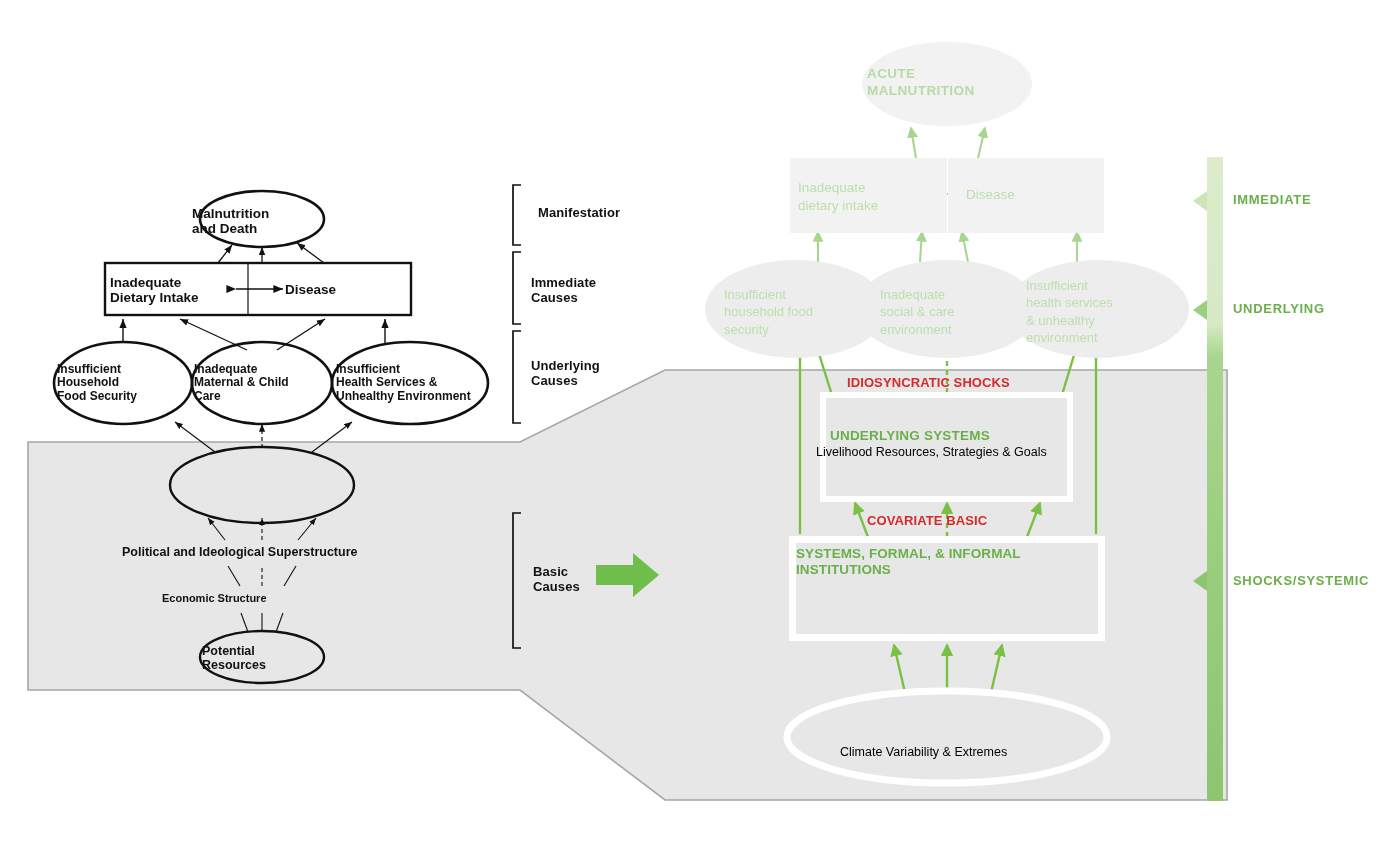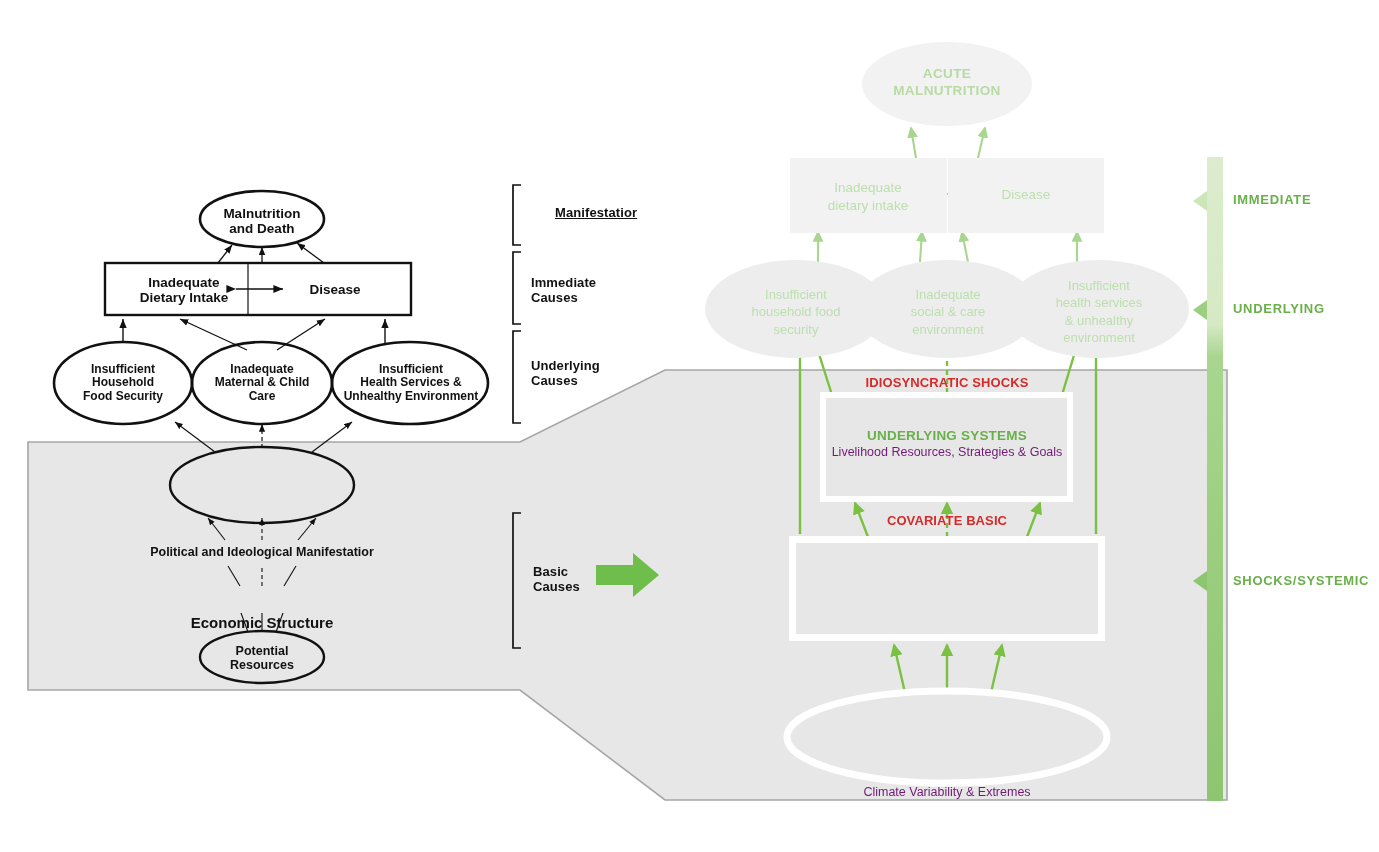--- a/index.html
+++ b/index.html
@@ -1,35 +1,35 @@
 <!DOCTYPE html>
 <html><head>
 <meta charset="utf-8">
 <style>
   html,body{margin:0;padding:0;background:#fff;}
   body{font-family:"Liberation Sans",sans-serif;}
   #stage{position:relative;width:1379px;height:852px;background:#ffffff;overflow:hidden;}
   #svgroot{position:absolute;left:0;top:0;width:1379px;height:852px;}
 
-  .lbl{position:absolute;text-align:center;line-height:1.12;pointer-events:none;}
+  .lbl{position:absolute;line-height:1.12;pointer-events:none;}
 
   
   .lnode{font-family:"Liberation Sans",sans-serif;font-weight:bold;color:#111;}
   .lbracket-lab{font-family:"Liberation Sans",sans-serif;font-weight:bold;color:#111;
                 font-size:13px;text-align:left;letter-spacing:.1px;}
 
   
   .rnode-top{color:#b8dba6;font-weight:600;letter-spacing:.4px;}
   .rnode-box{color:#bcdfae;font-weight:400;}
   .rnode-ell{color:#bcdfae;font-weight:400;}
   .shock{color:#d62b2b;font-weight:bold;letter-spacing:.1px;}
   .wbox{position:absolute;background:#ffffff;}
   .wbox > .inner{position:absolute;background:#e7e7e7;}
   .ttl-green{color:#6ab04a;font-weight:bold;}
-  .sub-gray{color:#701a75;font-weight:400;}
+  .sub-gray{color:#000000;font-weight:400;}
   .side-lab{color:#6ab04a;font-weight:bold;letter-spacing:.7px;font-size:13px;}
 </style>
 </head>
 <body>
 
 <div id="stage">
 
   <svg id="svgroot" viewBox="0 0 1379 852">
     <defs>
       <marker id="ah-blk" markerWidth="9" markerHeight="9" refX="7.2" refY="3.2" orient="auto">
@@ -175,27 +175,27 @@
 
   <div class="lbl lnode" style="left:285px;top:282px;width:100px;font-size:13.5px;">Disease</div>
 
   <div class="lbl lnode" style="left:57px;top:363px;width:132px;font-size:12px;">Insufficient<br>Household<br>Food Security</div>
 
   <div class="lbl lnode" style="left:194px;top:363px;width:136px;font-size:12px;">Inadequate<br>Maternal &amp; Child<br>Care</div>
 
   <div class="lbl lnode" style="left:336px;top:363px;width:150px;font-size:12px;">Insufficient<br>Health Services &amp;<br>Unhealthy Environment</div>
 
 
-  <div class="lbl lnode" style="left:122px;top:545px;width:280px;font-size:12.5px;">Political and Ideological Manifestatior</div>
-
-  <div class="lbl lnode" style="left:162px;top:592px;width:200px;font-size:15px;margin-top:23px;">Economic Structure</div>
+  <div class="lbl lnode" style="left:122px;top:545px;width:280px;font-size:12.5px;">Political and Ideological Superstructure</div>
+
+  <div class="lbl lnode" style="left:162px;top:592px;width:200px;font-size:11px;">Economic Structure</div>
 
   <div class="lbl lnode" style="left:202px;top:644px;width:120px;font-size:12.5px;">Potential<br>Resources</div>
 
-  <div class="lbl lbracket-lab" style="left:555px;top:206px;width:110px;text-decoration:underline;">Manifestatior</div>
+  <div class="lbl lbracket-lab" style="left:538px;top:206px;width:110px;">Manifestatior</div>
   <div class="lbl lbracket-lab" style="left:531px;top:276px;width:110px;">Immediate<br>Causes</div>
   <div class="lbl lbracket-lab" style="left:531px;top:359px;width:110px;">Underlying<br>Causes</div>
   <div class="lbl lbracket-lab" style="left:533px;top:565px;width:110px;">Basic<br>Causes</div>
 
   <div class="lbl rnode-top" style="left:867px;top:66px;width:160px;font-size:13.5px;line-height:1.25;">ACUTE<br>MALNUTRITION</div>
 
   <div class="lbl rnode-box" style="left:798px;top:179px;width:140px;font-size:13.5px;line-height:1.3;">Inadequate<br>dietary intake</div>
 
   <div class="lbl rnode-box" style="left:966px;top:187px;width:120px;font-size:13.5px;">Disease</div>
 
@@ -210,20 +210,21 @@
 
   <div class="wbox" style="left:820px;top:392px;width:253px;height:110px;">
     <div class="inner" style="left:6px;top:6px;right:6px;bottom:6px;"></div>
   </div>
   <div class="lbl ttl-green" style="left:830px;top:428px;width:234px;font-size:13.5px;letter-spacing:.2px;">UNDERLYING SYSTEMS</div>
   <div class="lbl sub-gray" style="left:816px;top:445px;width:262px;font-size:12.5px;">Livelihood Resources, Strategies &amp; Goals</div>
 
   <div class="wbox" style="left:789px;top:536px;width:316px;height:105px;">
     <div class="inner" style="left:7px;top:7px;right:7px;bottom:7px;"></div>
   </div>
-
-  <div class="lbl sub-gray" style="left:840px;top:785px;width:214px;font-size:12.5px;">Climate Variability &amp; Extremes</div>
+  <div class="lbl ttl-green" style="left:796px;top:546px;width:302px;font-size:13.5px;line-height:1.18;letter-spacing:.1px;">SYSTEMS, FORMAL, &amp; INFORMAL<br>INSTITUTIONS</div>
+
+  <div class="lbl sub-gray" style="left:840px;top:745px;width:214px;font-size:12.5px;">Climate Variability &amp; Extremes</div>
 
   <div class="lbl side-lab" style="left:1233px;top:193px;width:140px;text-align:left;">IMMEDIATE</div>
   <div class="lbl side-lab" style="left:1233px;top:302px;width:140px;text-align:left;">UNDERLYING</div>
   <div class="lbl side-lab" style="left:1233px;top:574px;width:146px;text-align:left;">SHOCKS/SYSTEMIC</div>
 
 </div>
 
 </body></html>

